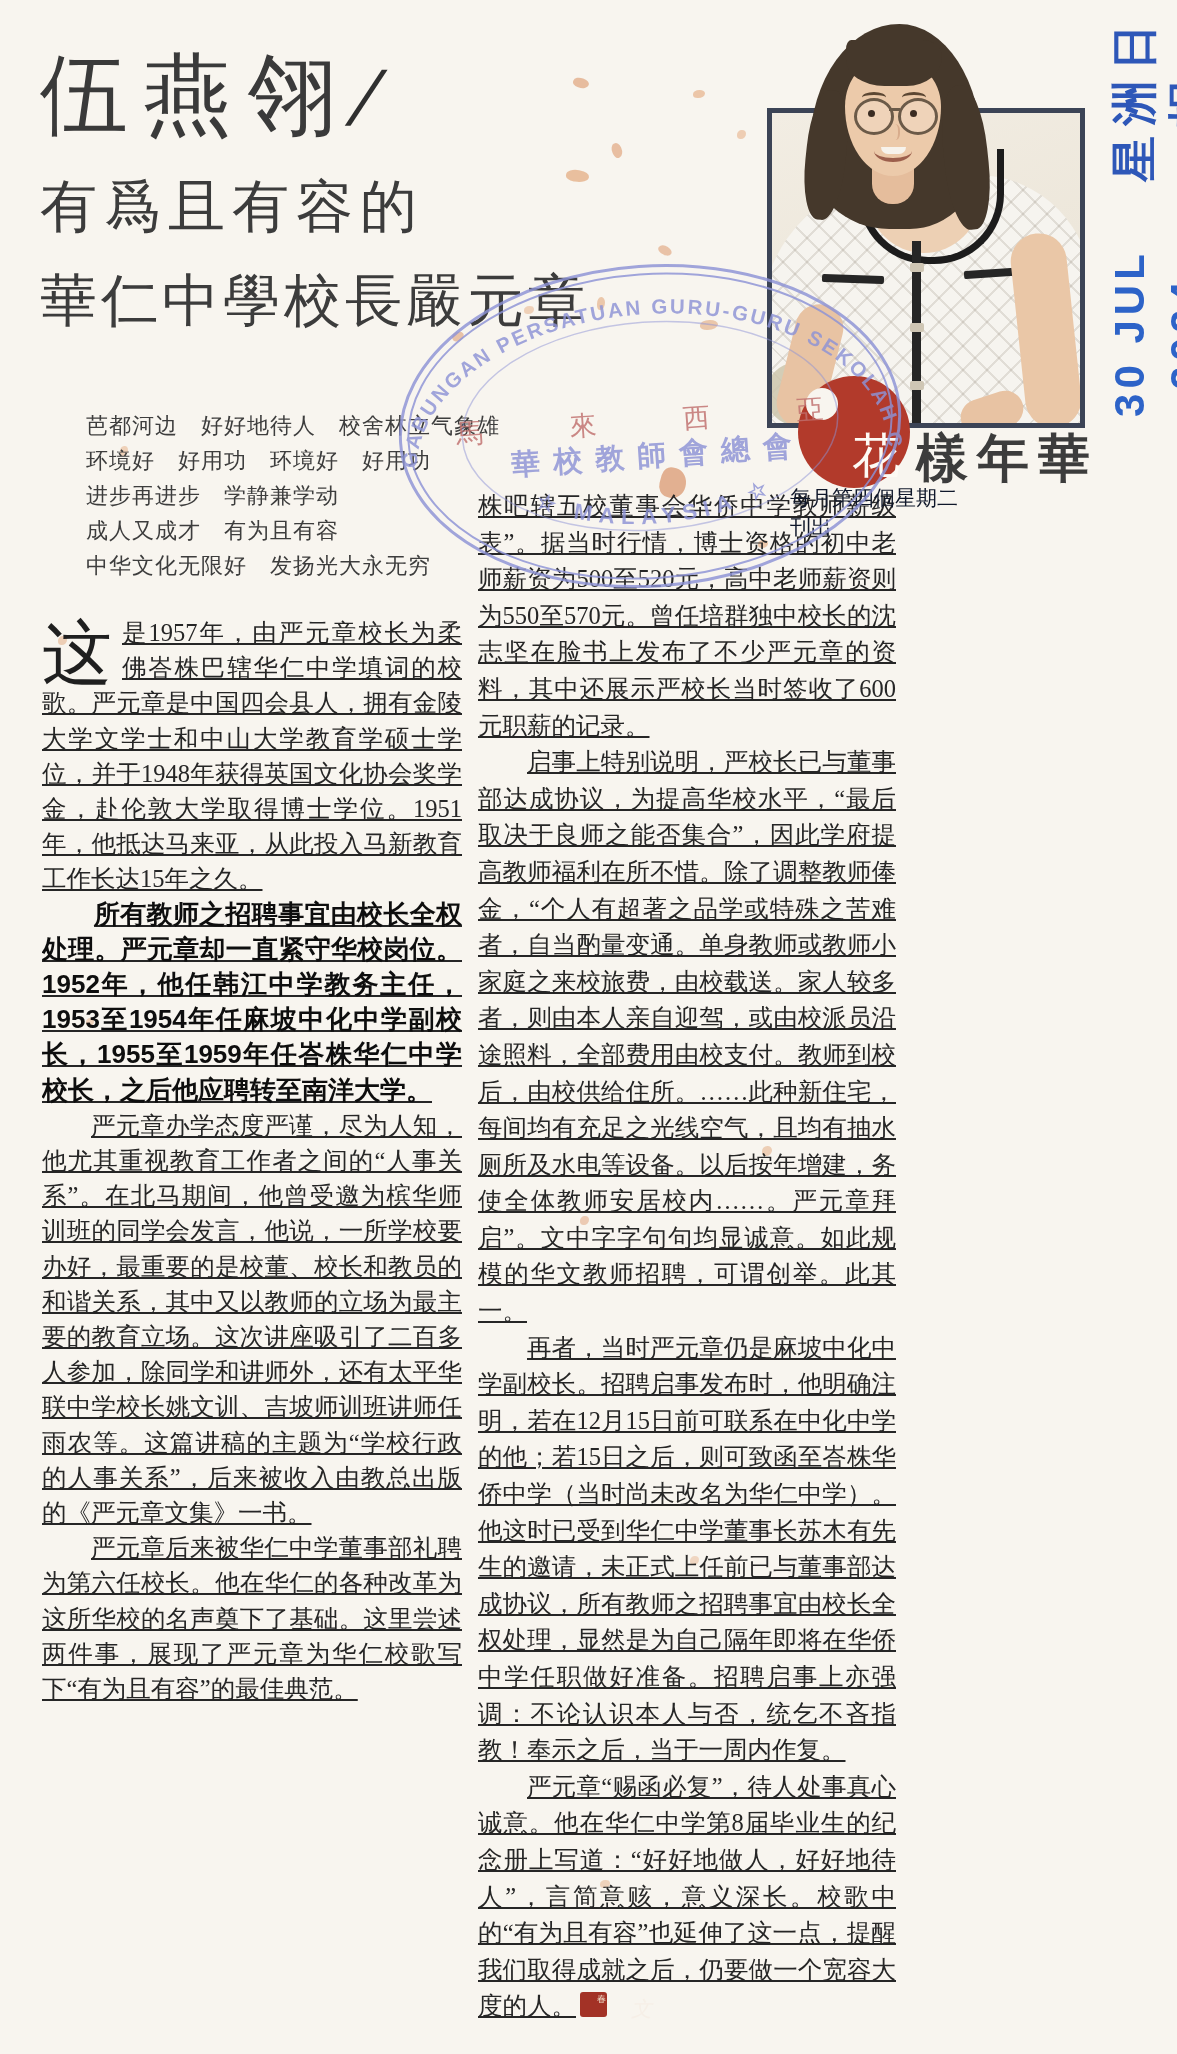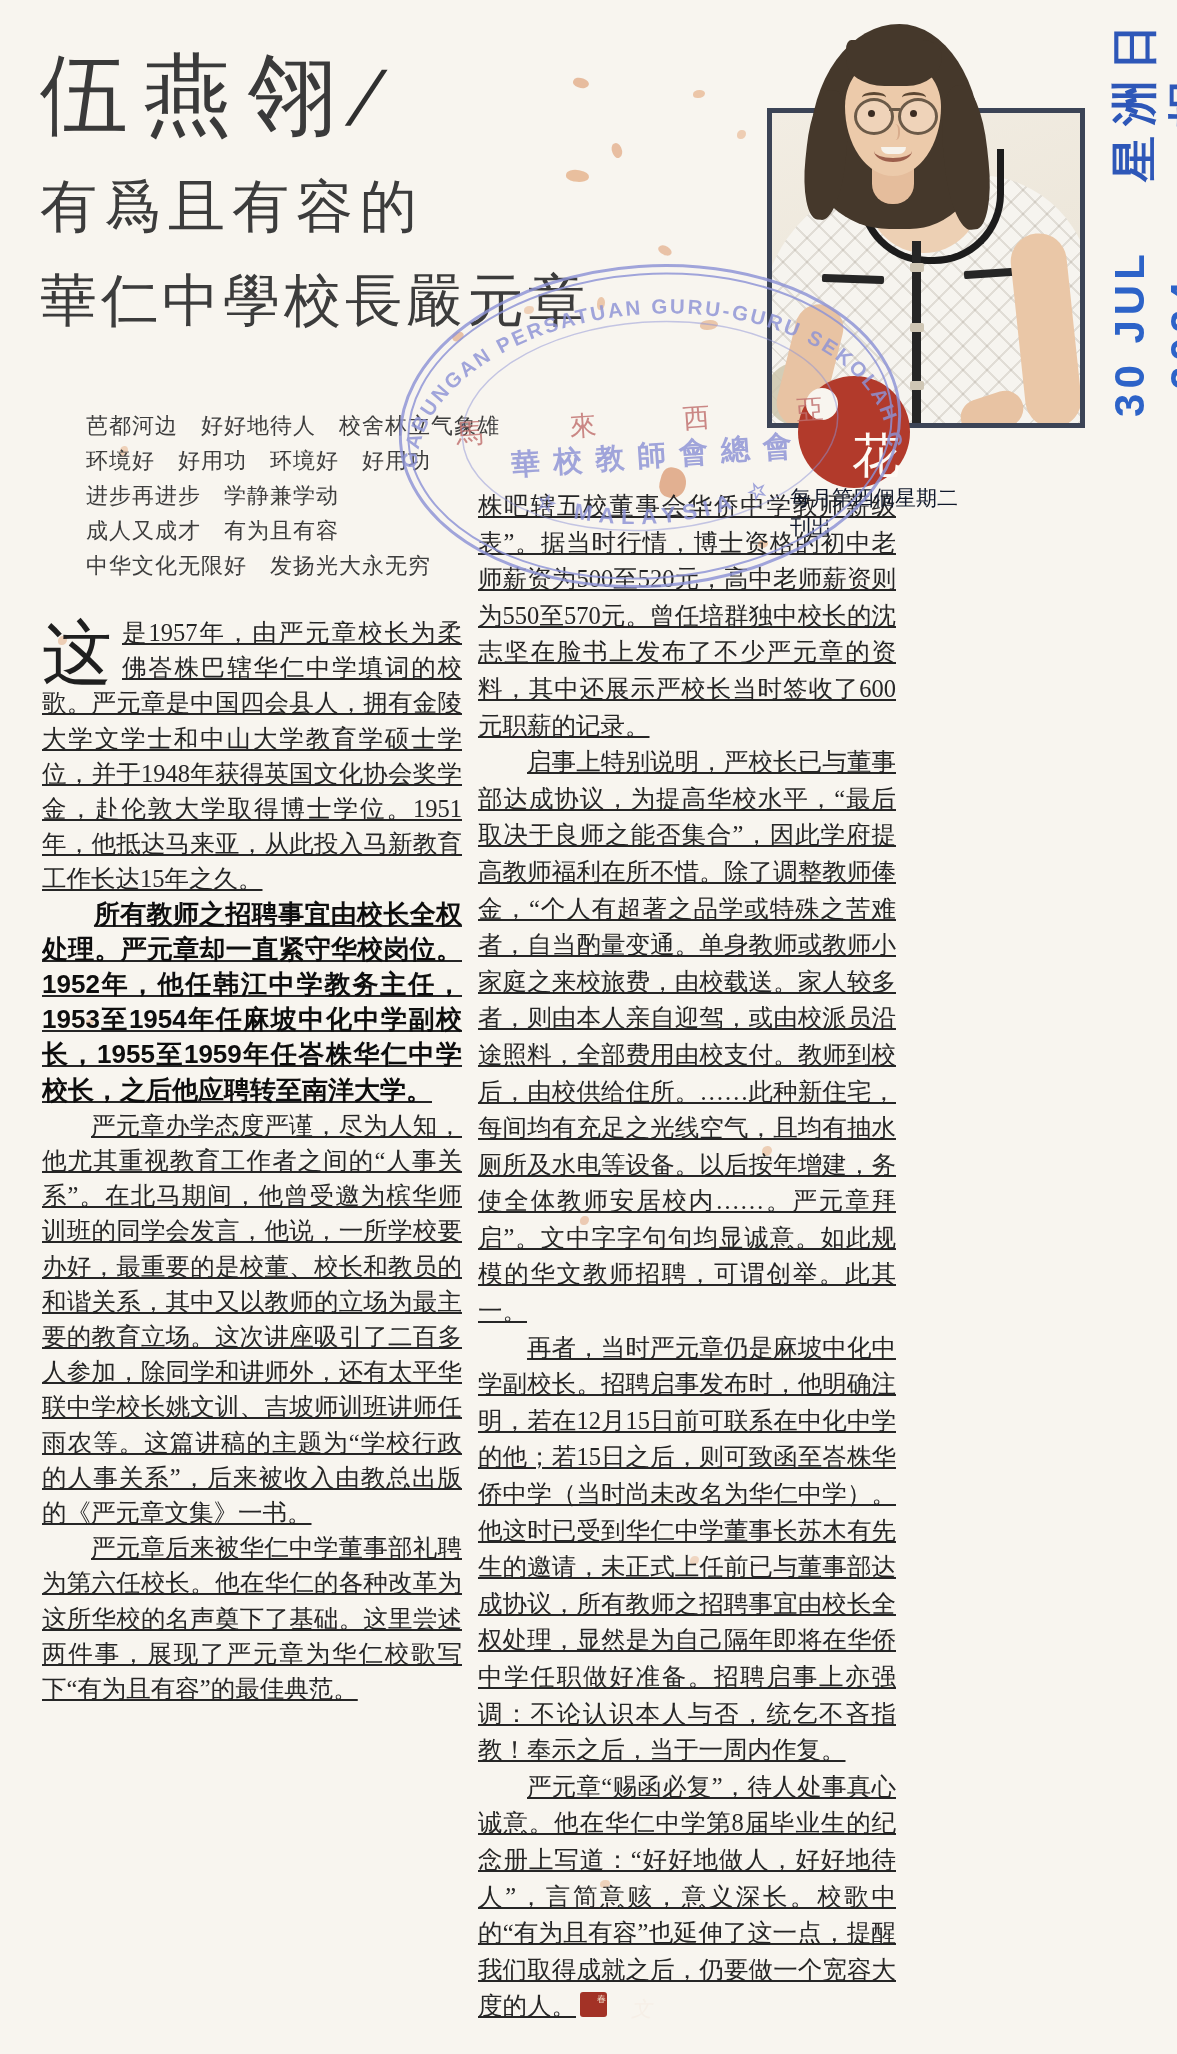--- a/index.html
+++ b/index.html
@@ -161,20 +161,21 @@
     <div class="eye" style="left:910px;top:110px;"></div>
     <div class="nose"></div>
     <div class="smile"></div>
     <div class="teeth"></div>
   </div>
 
   <div class="badge-circle">
     <div class="badge-dot"></div>
     <div class="badge-hua">花</div>
   </div>
+  <div class="badge-title">樣年華</div>
   <div class="badge-schedule">
     <div>每月第四個星期二</div>
     <div>刊出</div>
   </div>
 
   <svg class="stamp" width="525" height="335" viewBox="0 0 525 335">
     <ellipse cx="262" cy="168" rx="250" ry="160" fill="none" stroke="#8d93d6" stroke-width="3"></ellipse>
     <ellipse cx="262" cy="168" rx="242" ry="152" fill="none" stroke="#8d93d6" stroke-width="2"></ellipse>
     <ellipse cx="262" cy="168" rx="188" ry="104" fill="none" stroke="#8d93d6" stroke-width="1.5" opacity="0.6"></ellipse>
     <path id="stamp-top-arc" d="M 26,200 A 236,144 0 0 1 498,200" fill="none"></path>

